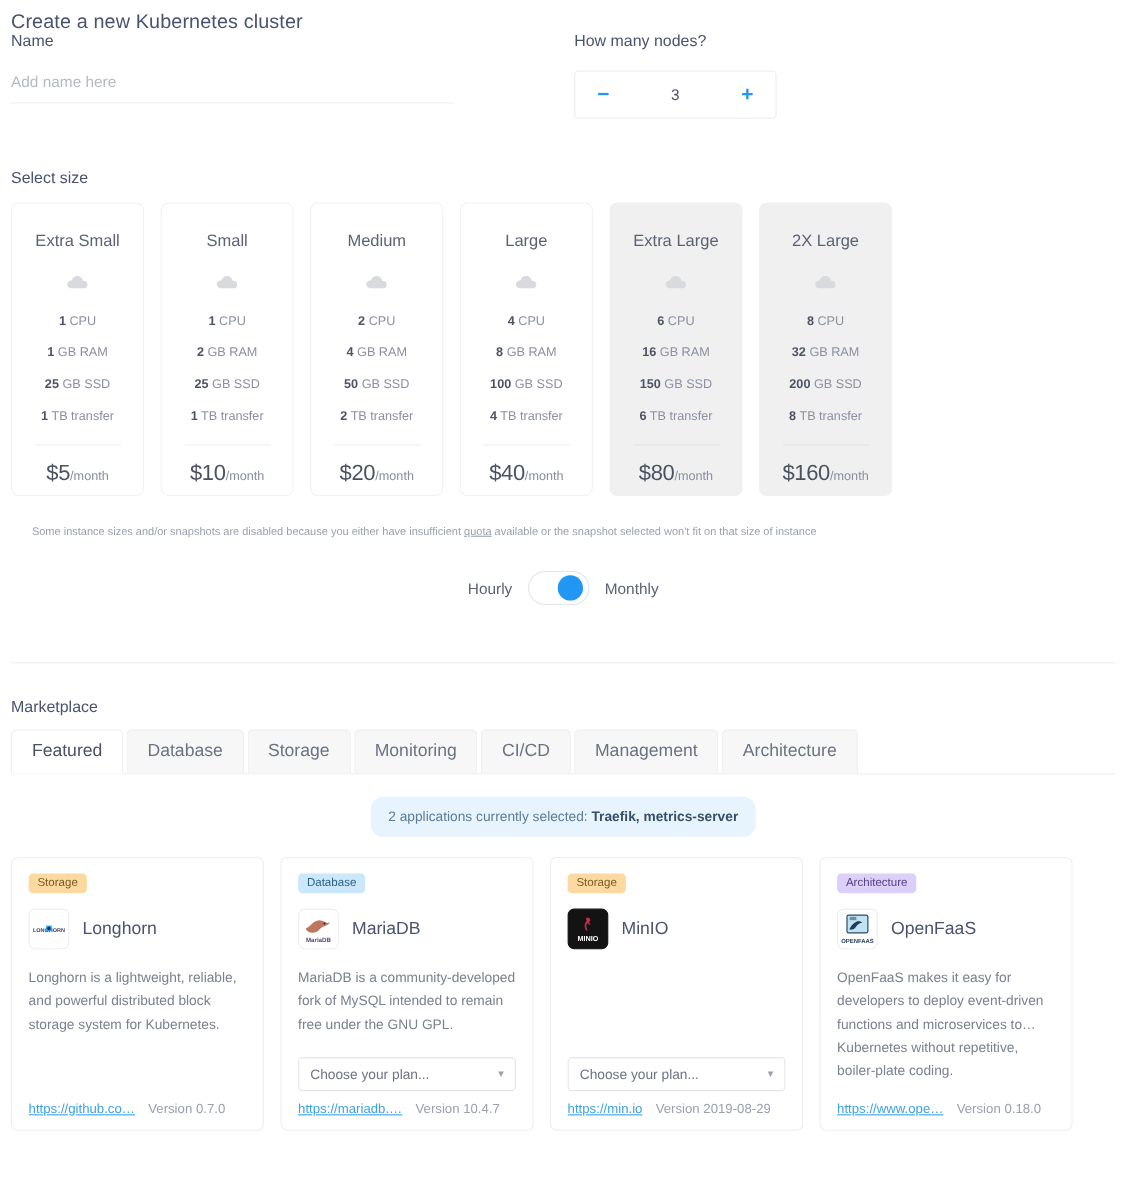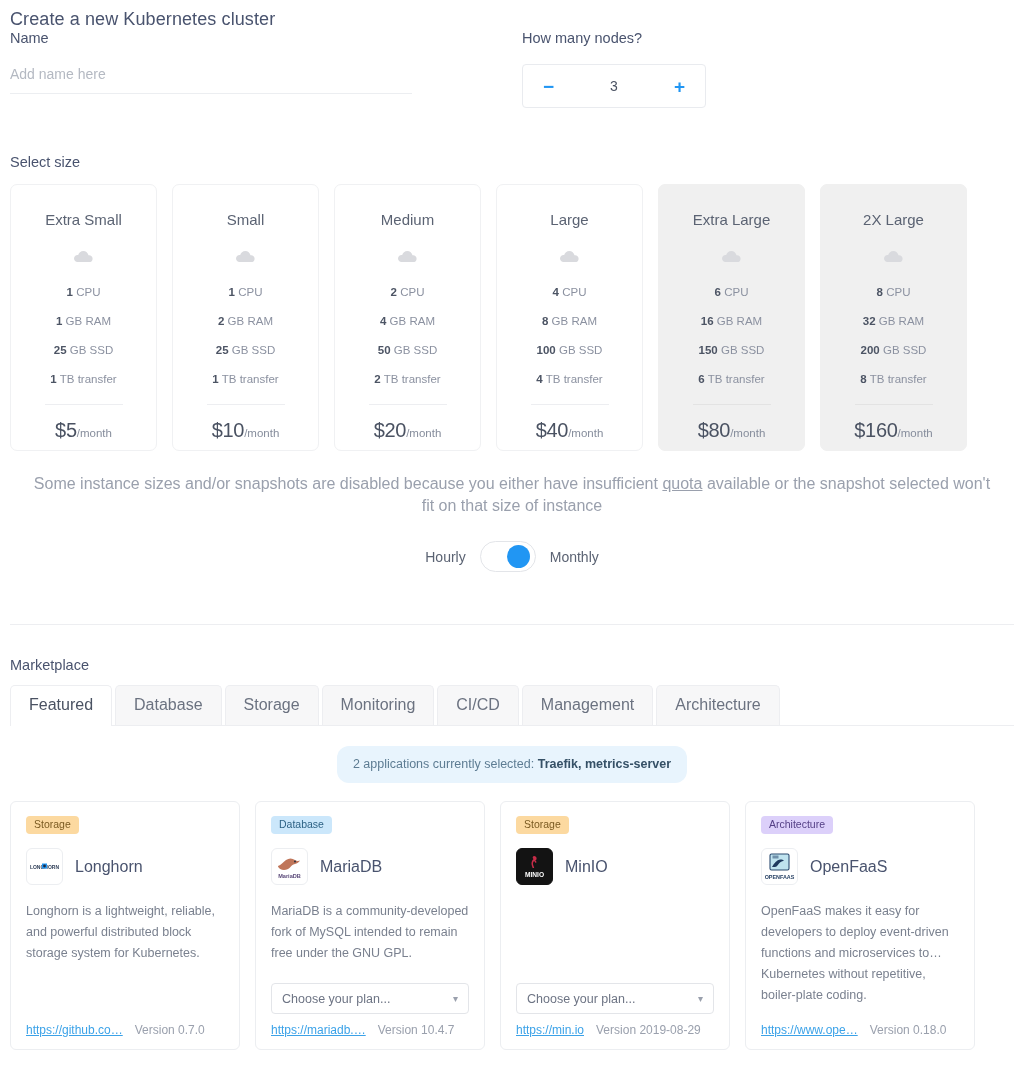--- a/index.html
+++ b/index.html
@@ -76,21 +76,21 @@
   .stepper-value { font-size: 14px; color: #4a5262; }
 
   
   .sizes-label { margin-top: 46px; }
   .size-grid {
     display: flex;
     gap: 15px;
     margin-top: 14px;
   }
   .size-card {
-    width: 147px;
+    width: 121px;
     height: 267px;
     border-radius: 7px;
     background: #fff;
     border: 1px solid #f0f1f3;
     display: flex;
     flex-direction: column;
     align-items: center;
     padding-top: 26px;
     cursor: pointer;
   }
@@ -127,22 +127,21 @@
     color: #4a5262;
     white-space: nowrap;
   }
   .price .amount { font-size: 20px; font-weight: 400; letter-spacing: -.3px; }
   .price .per { font-size: 11.5px; color: #868d9c; }
 
   
   .disclaimer {
     margin: 22px auto 0;
     width: 966px;
-    text-align: center;
-    font-size: 16px;
+    font-size: 10px;
     line-height: 22px;
     color: #9aa0ad;
   }
   .disclaimer a { color: #9aa0ad; text-decoration: underline; }
 
   
   .toggle-row {
     margin-top: 24px;
     display: flex;
     align-items: center;

